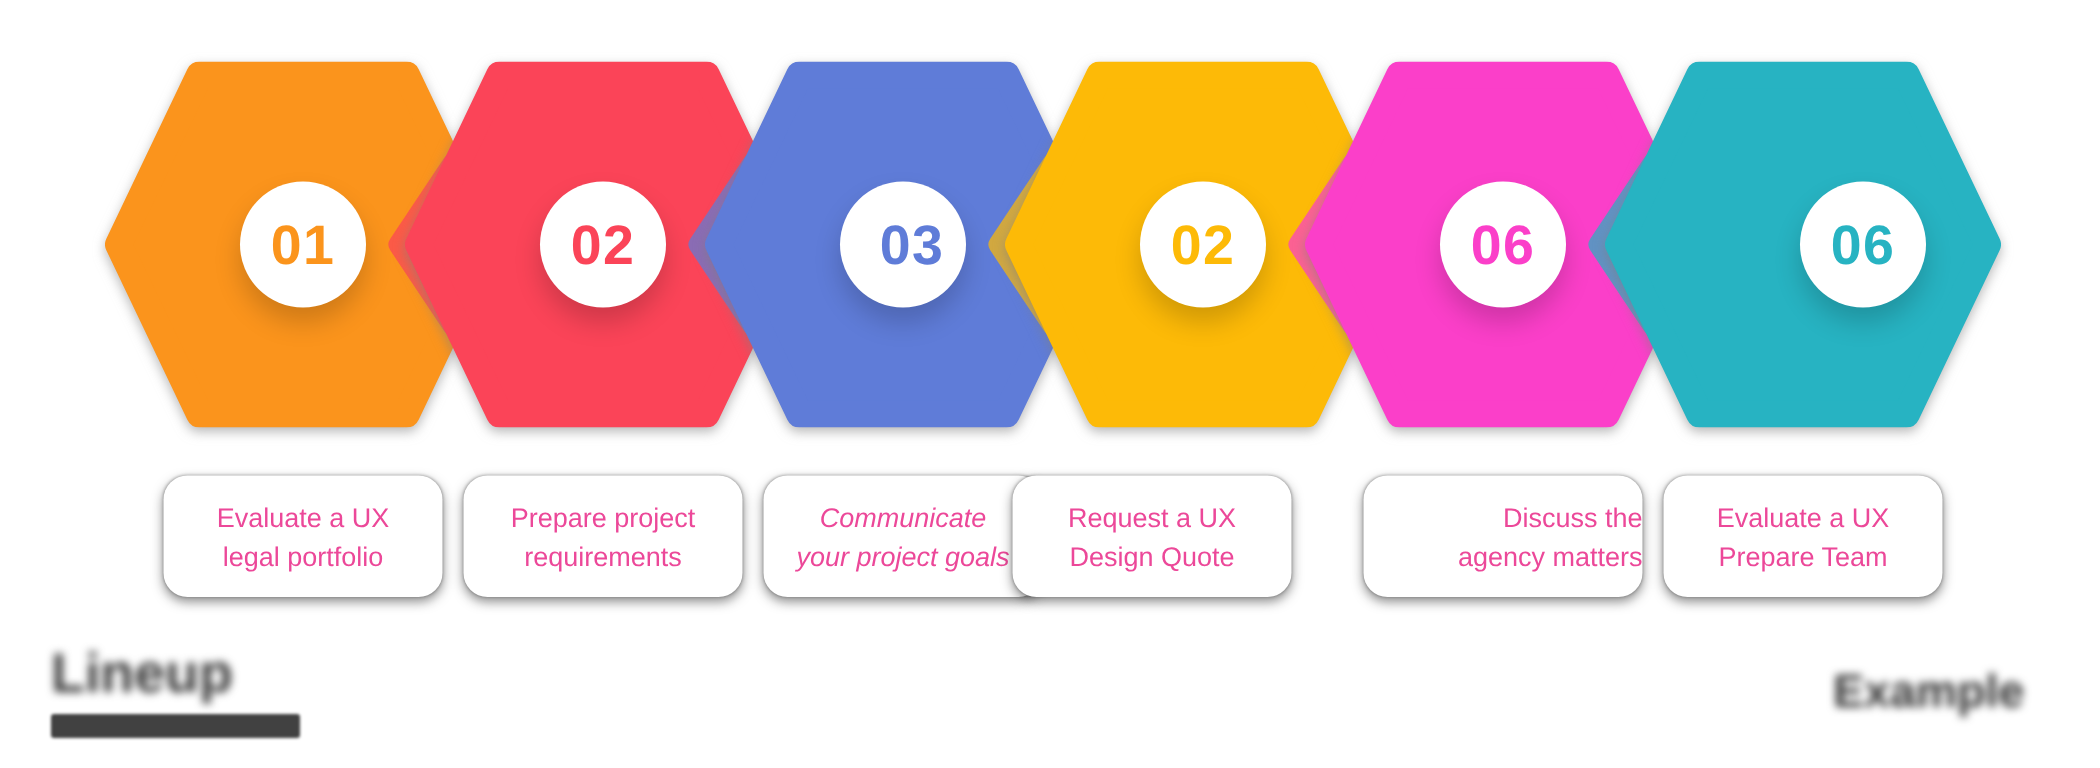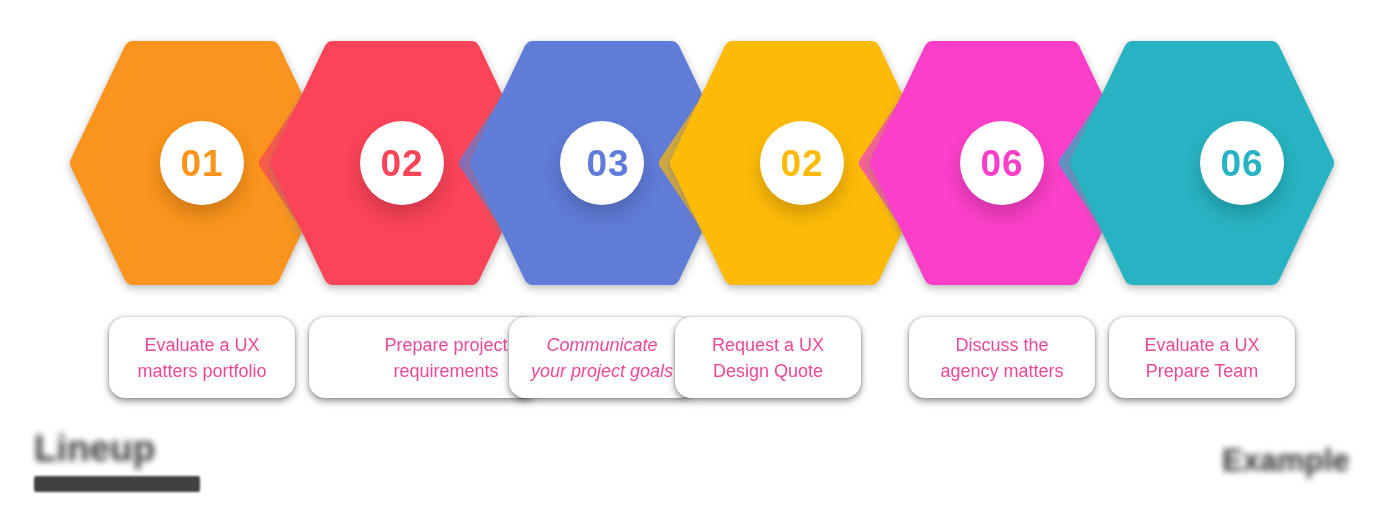--- a/index.html
+++ b/index.html
@@ -105,39 +105,39 @@
     <div class="hex-wrap" style="left: 67px; z-index: 10;">
       <svg viewBox="0 0 270 244" xmlns="http://www.w3.org/2000/svg">
         <polygon class="hex-shape" points="12,122 66,9 204,9 258,122 204,235 66,235" stroke-width="18" stroke-linejoin="round" fill="#FB941C" stroke="#FB941C"></polygon>
       </svg>
     </div>
     <div class="num-circle" style="left: 160px;">
       <span class="num" style="color: rgb(251, 148, 28);">01</span>
     </div>
     <div class="card" style="left: 109px;">
       <div class="card-line">Evaluate a UX</div>
-      <div class="card-line">matters portfolio</div>
+      <div class="card-line">legal portfolio</div>
     </div>
   </div>
 
   <div class="step">
     <div class="diamond" style="left: 258px; z-index: 11; opacity: 0.72;">
       <svg viewBox="0 0 88 124" xmlns="http://www.w3.org/2000/svg">
         <polygon class="diamond-shape" points="44,8 80,62 44,116 8,62" stroke-width="14" stroke-linejoin="round" fill="#FB4458" stroke="#FB4458"></polygon>
       </svg>
     </div>
     <div class="hex-wrap" style="left: 267px; z-index: 12;">
       <svg viewBox="0 0 270 244" xmlns="http://www.w3.org/2000/svg">
         <polygon class="hex-shape" points="12,122 66,9 204,9 258,122 204,235 66,235" stroke-width="18" stroke-linejoin="round" fill="#FB4458" stroke="#FB4458"></polygon>
       </svg>
     </div>
     <div class="num-circle" style="left: 360px;">
       <span class="num" style="color: rgb(251, 68, 88);">02</span>
     </div>
-    <div class="card" style="left: 309px; padding-left: 44px;">
+    <div class="card" style="left: 309px;">
       <div class="card-line">Prepare project</div>
       <div class="card-line">requirements</div>
     </div>
   </div>
 
   <div class="step">
     <div class="diamond" style="left: 458px; z-index: 13; opacity: 0.72;">
       <svg viewBox="0 0 88 124" xmlns="http://www.w3.org/2000/svg">
         <polygon class="diamond-shape" points="44,8 80,62 44,116 8,62" stroke-width="14" stroke-linejoin="round" fill="#5F7CD8" stroke="#5F7CD8"></polygon>
       </svg>
@@ -183,21 +183,21 @@
       </svg>
     </div>
     <div class="hex-wrap" style="left: 867px; z-index: 18;">
       <svg viewBox="0 0 270 244" xmlns="http://www.w3.org/2000/svg">
         <polygon class="hex-shape" points="12,122 66,9 204,9 258,122 204,235 66,235" stroke-width="18" stroke-linejoin="round" fill="#FB3FC9" stroke="#FB3FC9"></polygon>
       </svg>
     </div>
     <div class="num-circle" style="left: 960px;">
       <span class="num" style="color: rgb(251, 63, 201);">06</span>
     </div>
-    <div class="card" style="left: 909px;">
+    <div class="card" style="left: 909px; align-items: flex-end;">
       <div class="card-line">Discuss the</div>
       <div class="card-line">agency matters</div>
     </div>
   </div>
 
   <div class="step">
     <div class="diamond" style="left: 1058px; z-index: 19; opacity: 0.72;">
       <svg viewBox="0 0 88 124" xmlns="http://www.w3.org/2000/svg">
         <polygon class="diamond-shape" points="44,8 80,62 44,116 8,62" stroke-width="14" stroke-linejoin="round" fill="#27B3C2" stroke="#27B3C2"></polygon>
       </svg>

